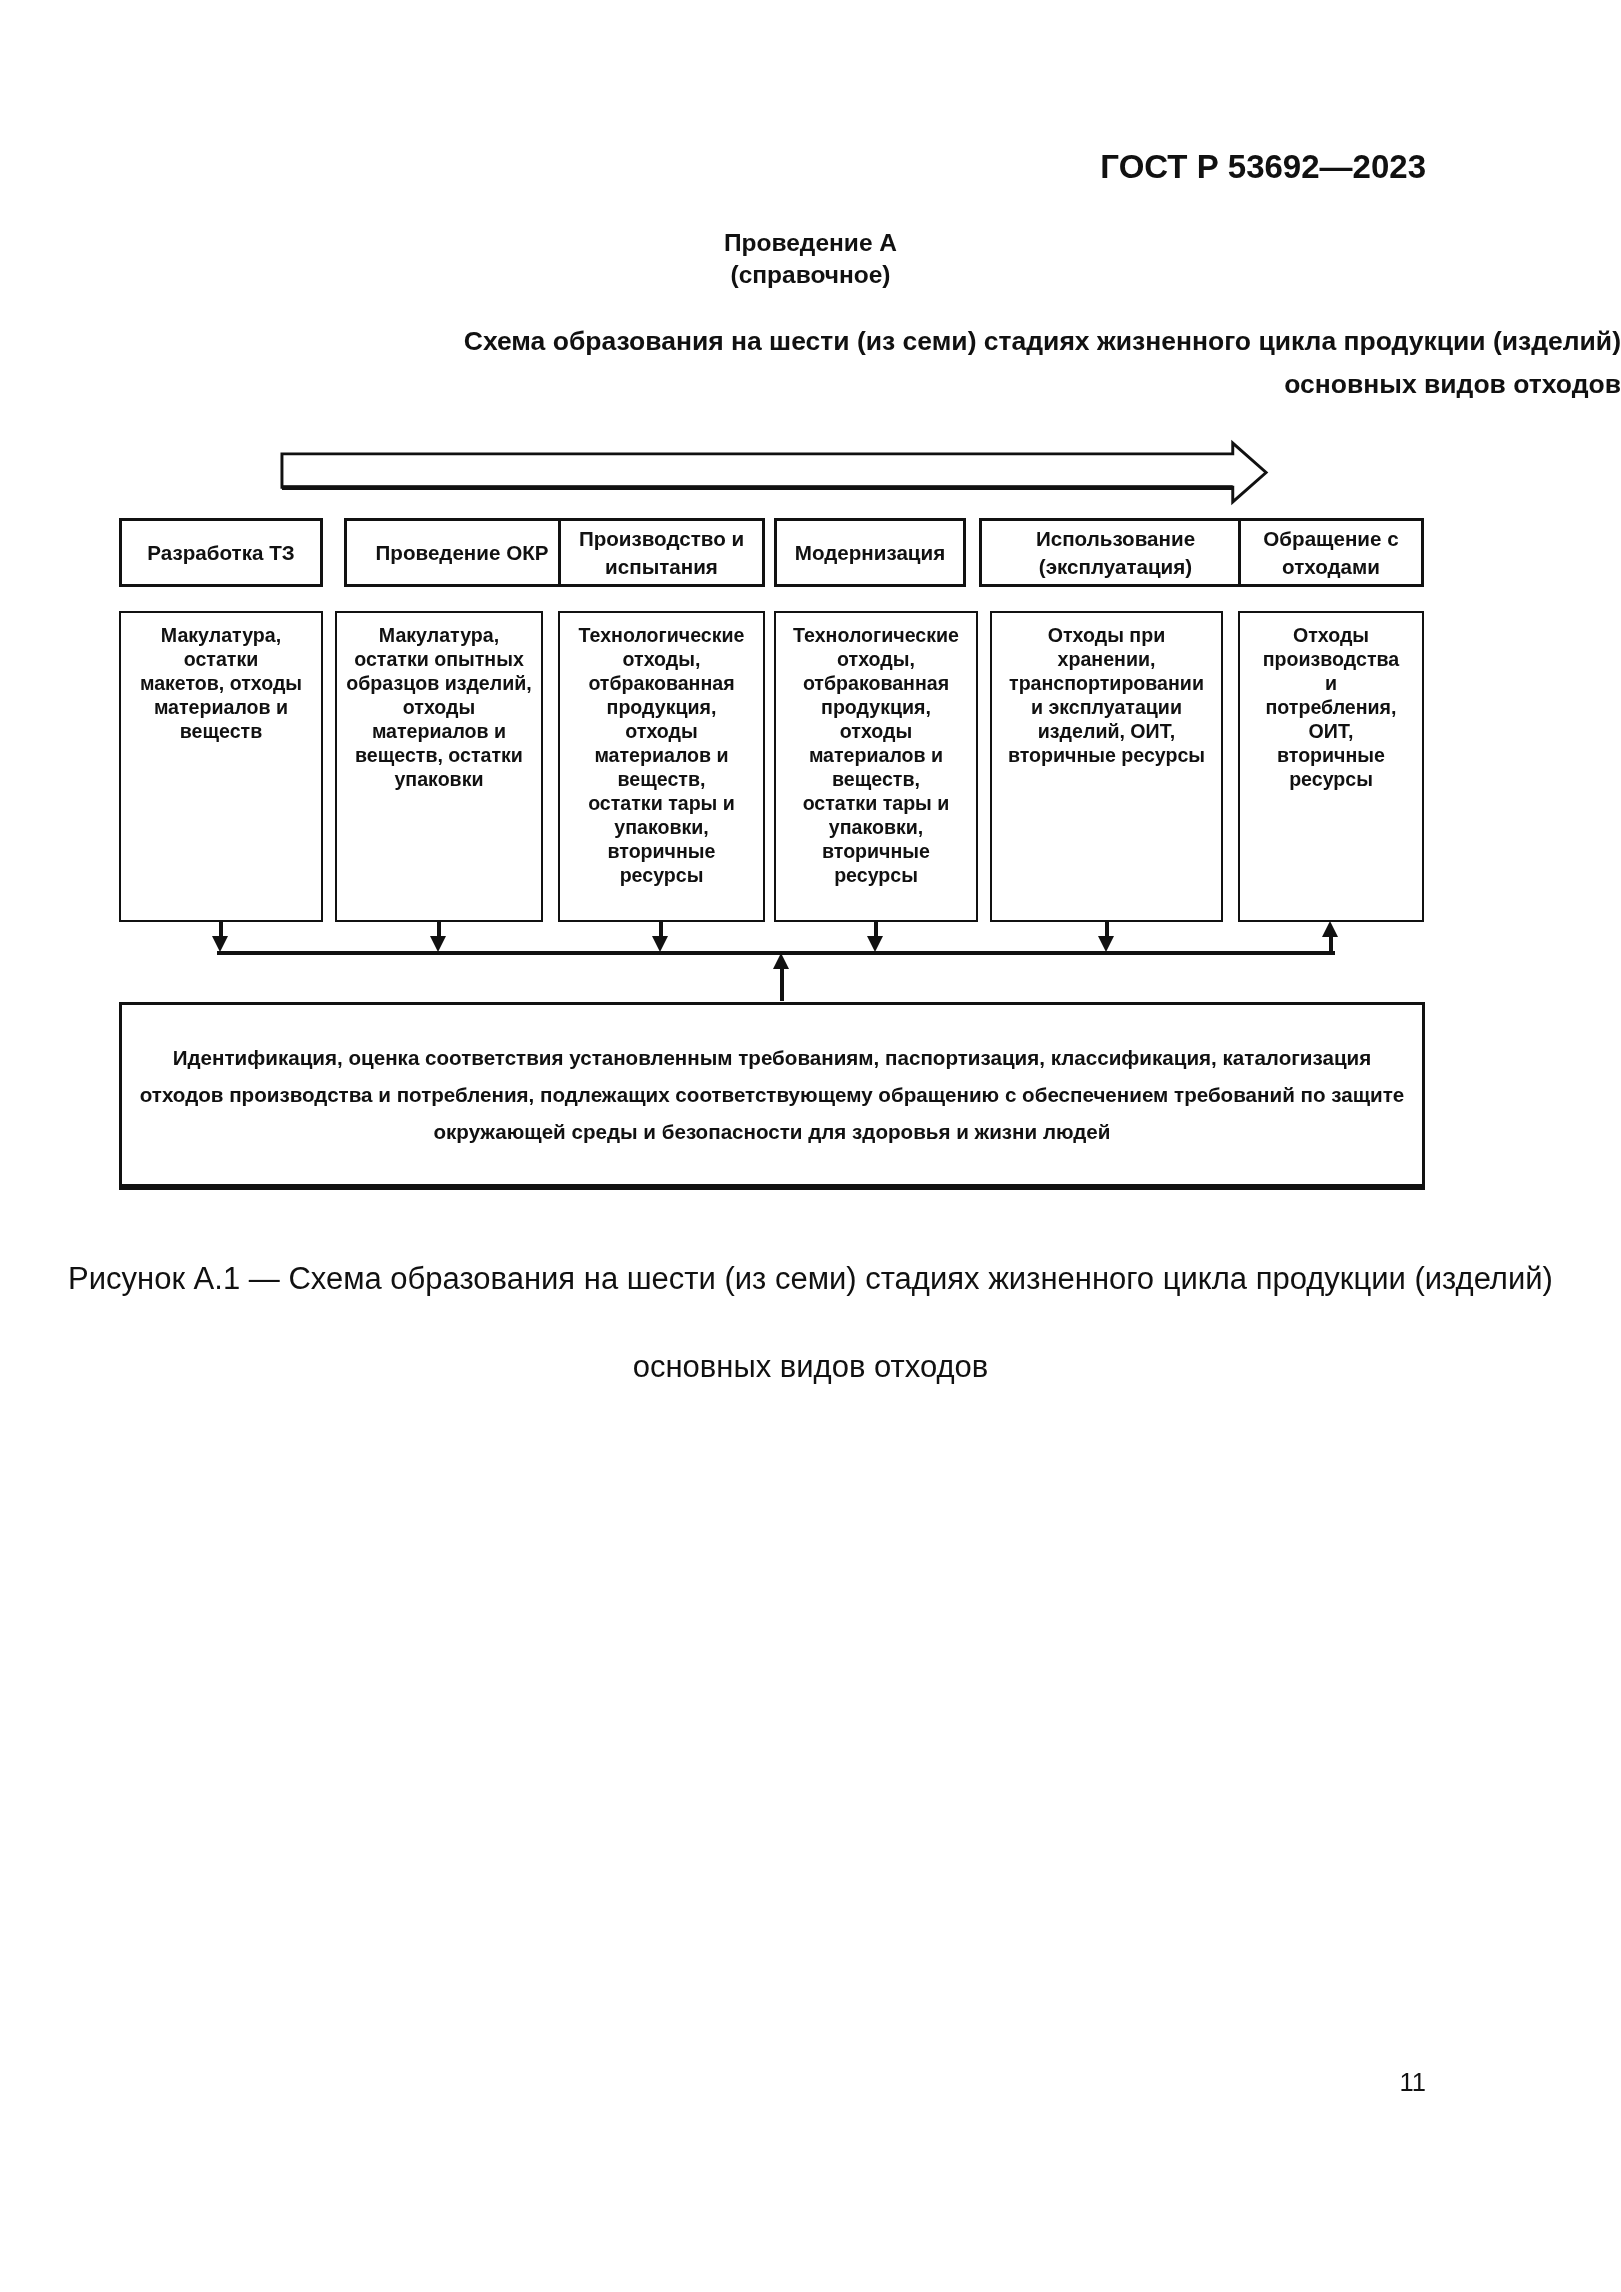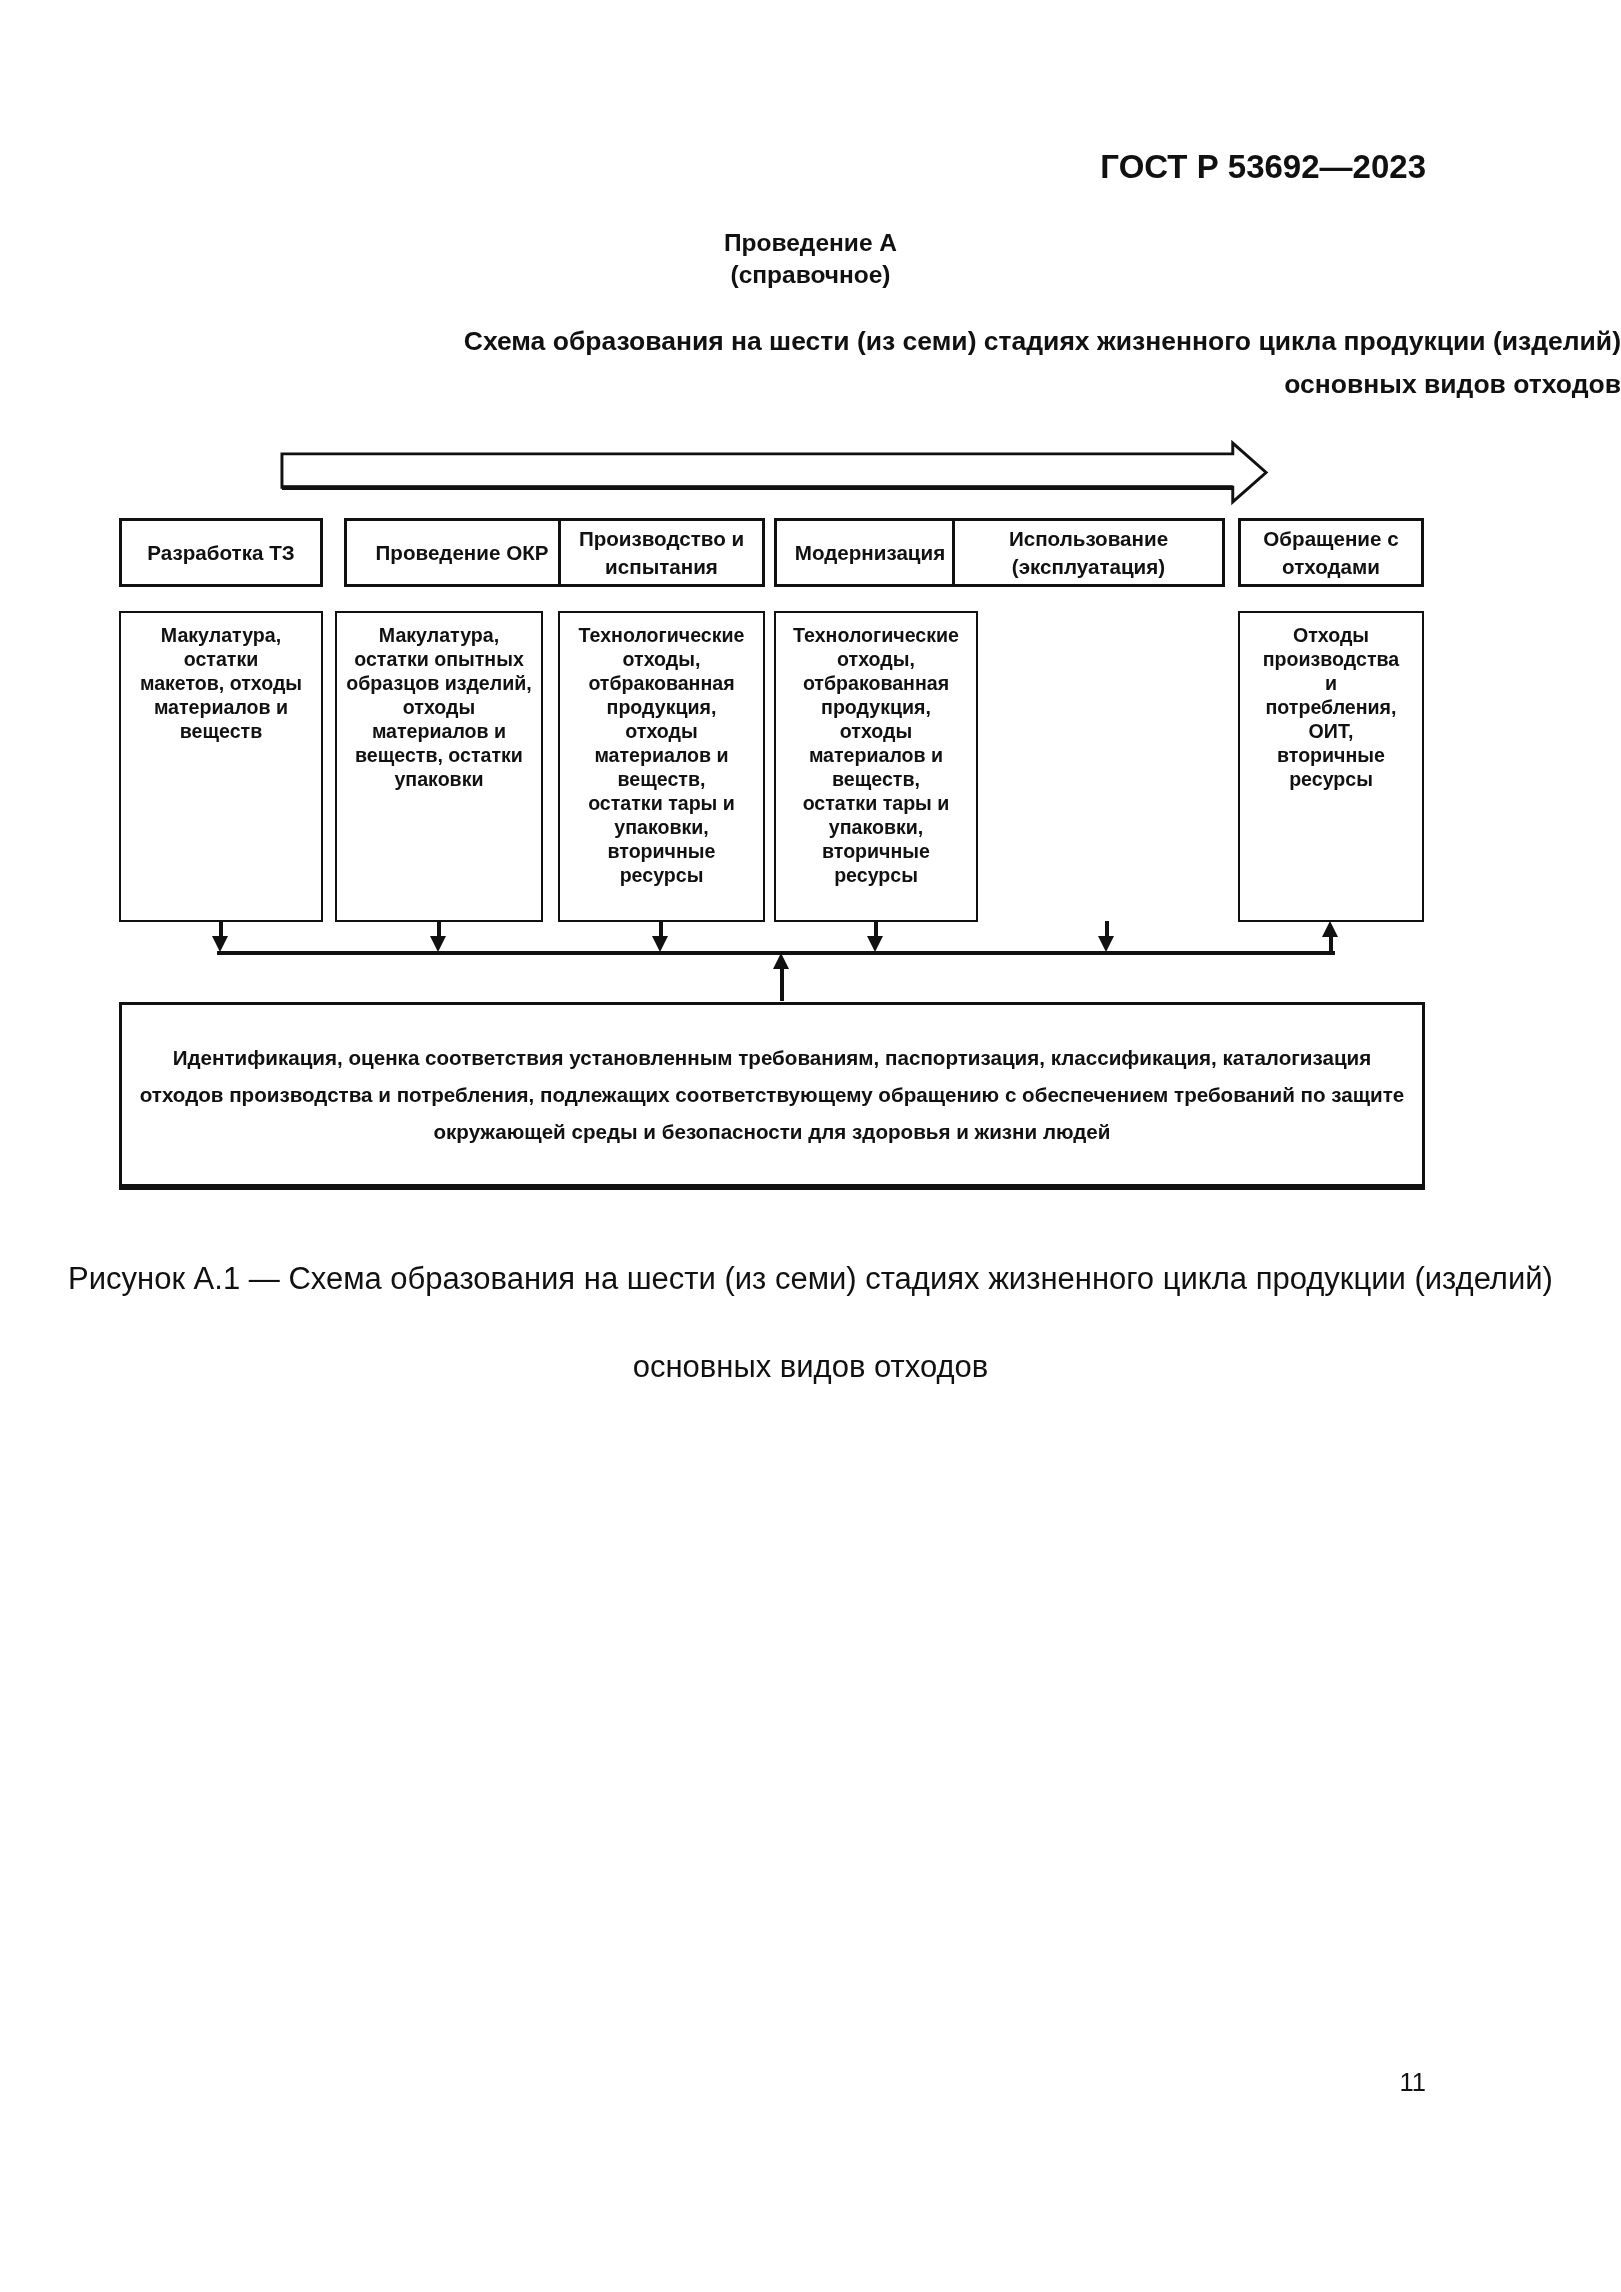--- a/index.html
+++ b/index.html
@@ -87,21 +87,21 @@
   <svg class="flow-arrow" width="990" height="71" viewBox="0 0 1010 72">
     <path d="M2,18 H972 V7 L1006,37 L972,67 V52 H2 Z" fill="#ffffff" stroke="#111111" stroke-width="3"></path>
     <line x1="2" y1="52.5" x2="972" y2="52.5" stroke="#111111" stroke-width="5"></line>
   </svg>
 
   <div class="hbox" style="left:119px;width:204px">Разработка ТЗ</div>
   <div class="hbox" style="left:344px;width:236px">Проведение ОКР</div>
   <div class="hbox" style="left:558px;width:207px">Производство и
 испытания</div>
   <div class="hbox" style="left:774px;width:192px">Модернизация</div>
-  <div class="hbox" style="left:952px;width:273px">Использование
+  <div class="hbox" style="left:979px;width:273px">Использование
 (эксплуатация)</div>
   <div class="hbox" style="left:1238px;width:186px">Обращение с
 отходами</div>
 
   <div class="wbox" style="left:119px;width:204px">Макулатура,
 остатки
 макетов, отходы
 материалов и
 веществ</div>
   <div class="wbox" style="left:335px;width:208px">Макулатура,
@@ -126,20 +126,26 @@
 отходы,
 отбракованная
 продукция,
 отходы
 материалов и
 веществ,
 остатки тары и
 упаковки,
 вторичные
 ресурсы</div>
+  <div class="wbox" style="left:990px;width:233px">Отходы при
+хранении,
+транспортировании
+и эксплуатации
+изделий, ОИТ,
+вторичные ресурсы</div>
   <div class="wbox" style="left:1238px;width:186px">Отходы
 производства
 и
 потребления,
 ОИТ,
 вторичные
 ресурсы</div>
 
   <div class="stem" style="left:219px;top:921px;height:19.6px"></div>
   <div class="arr-down" style="left:212px;top:936px"></div>

